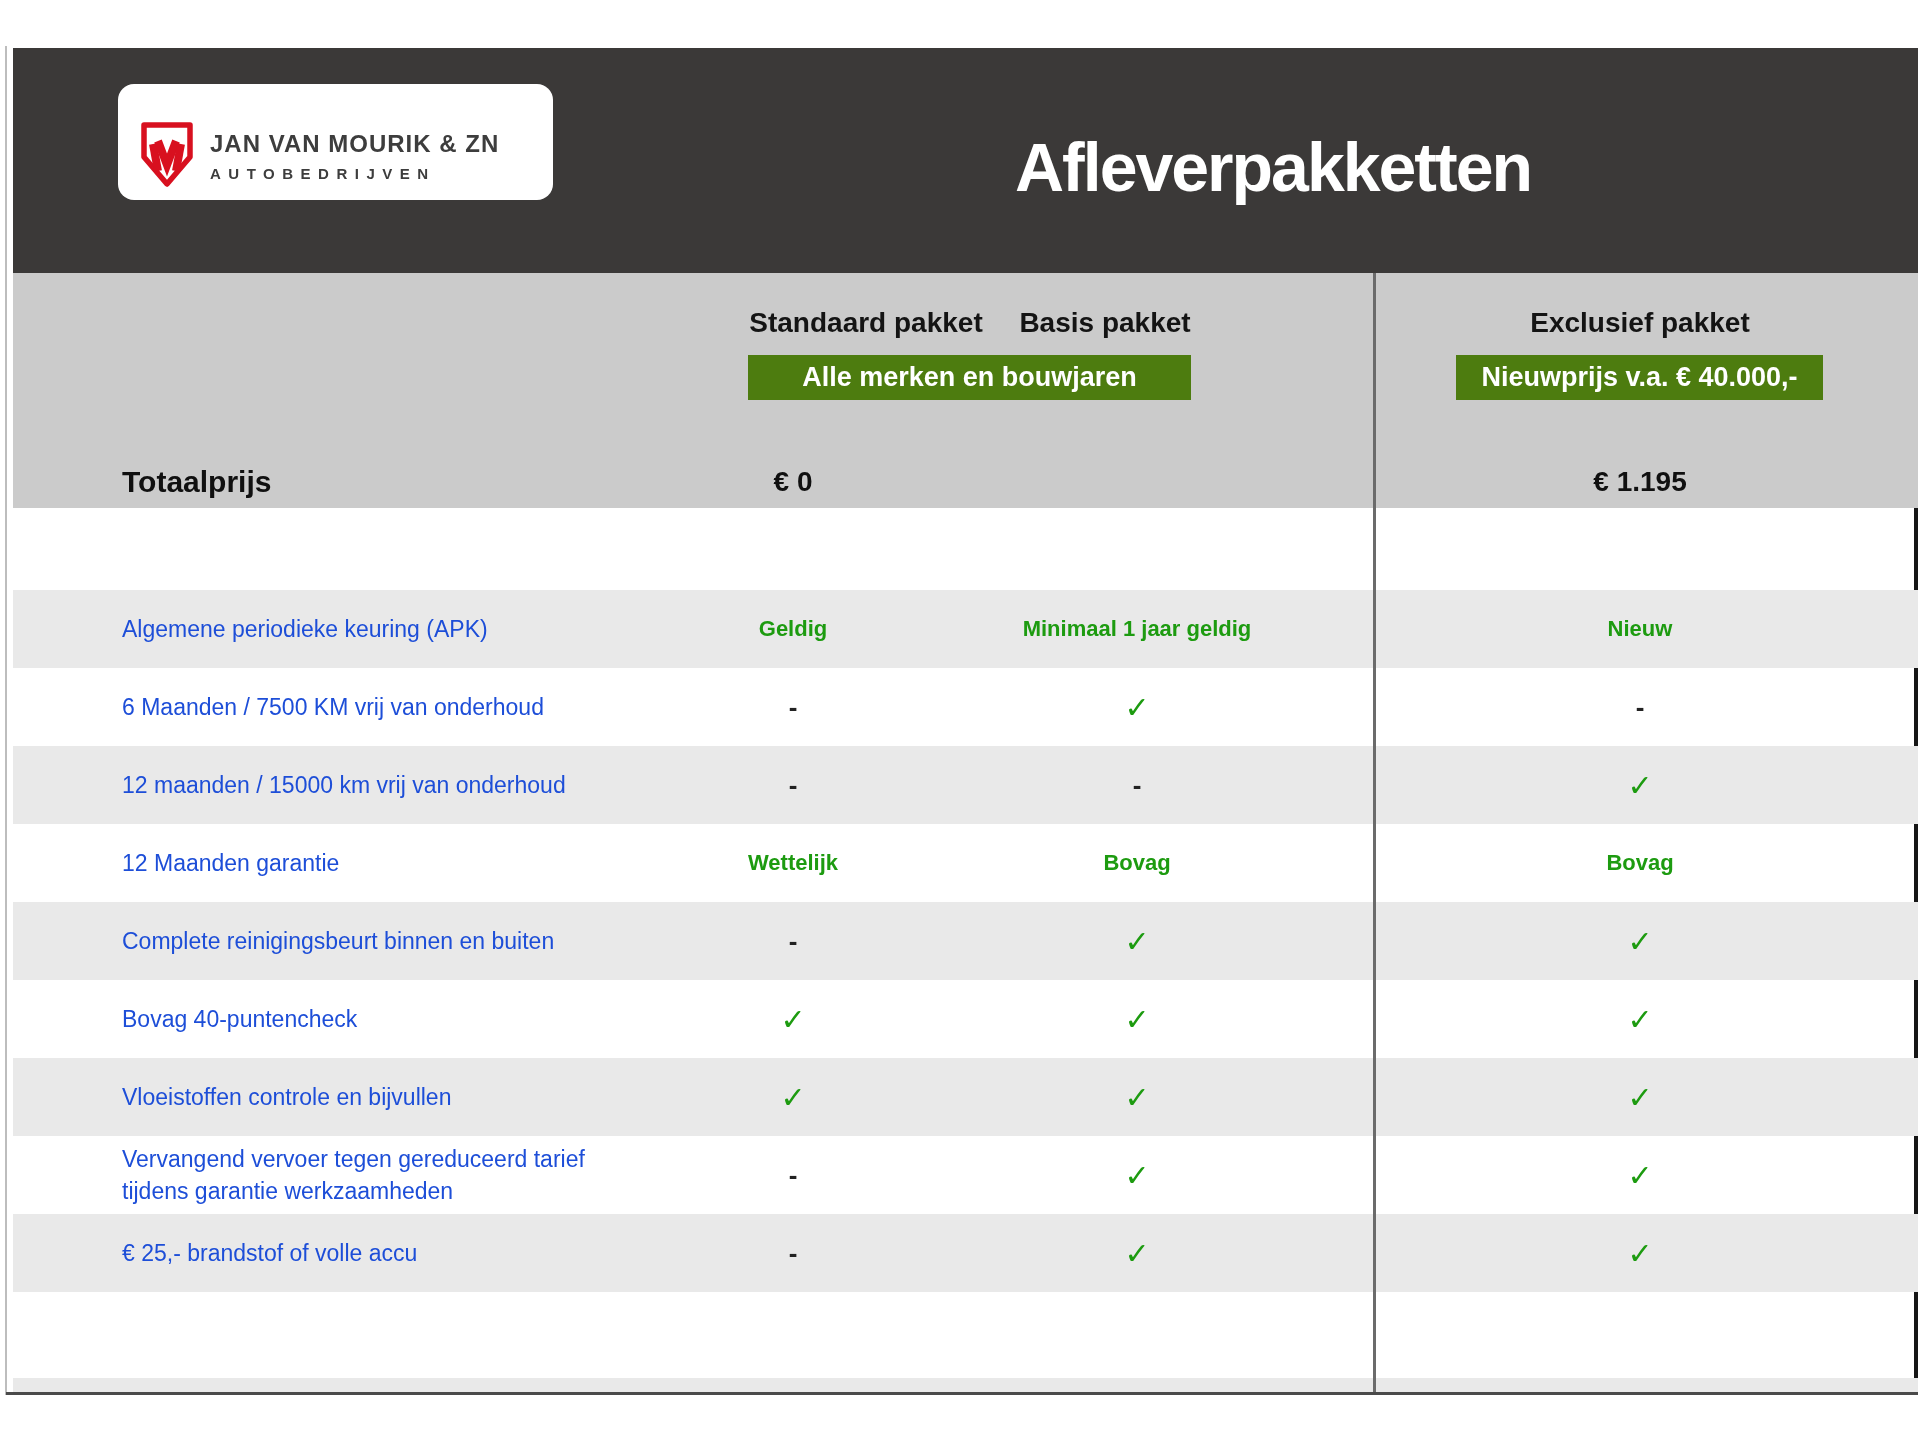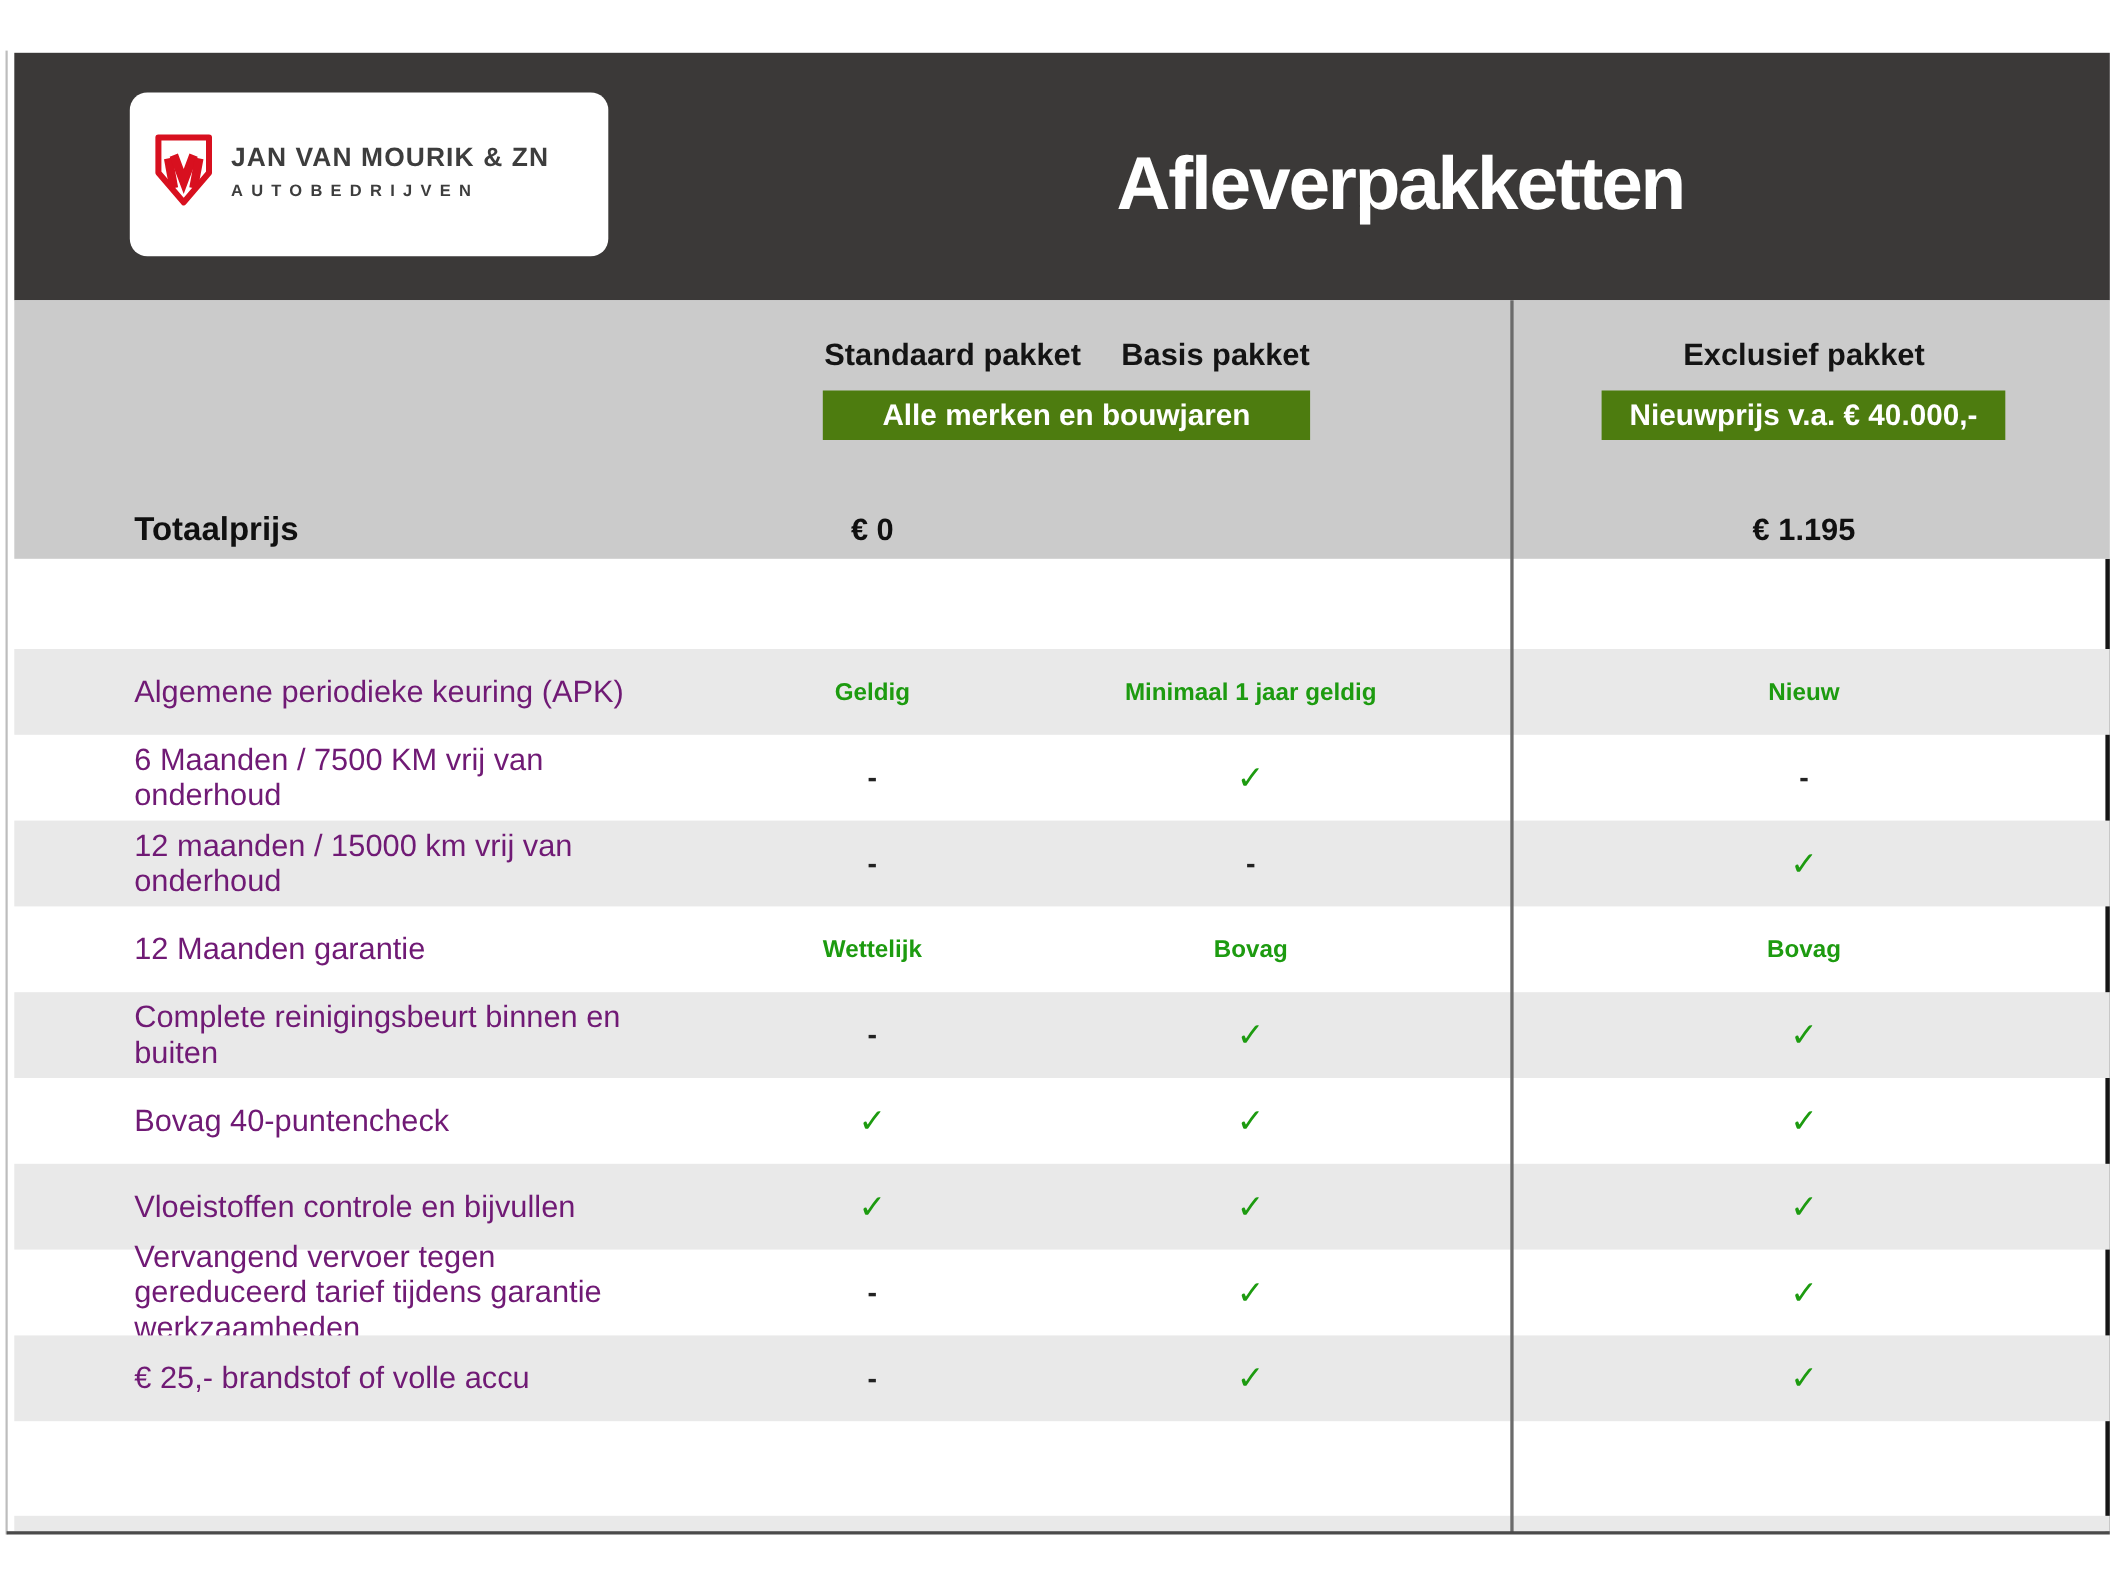--- a/index.html
+++ b/index.html
@@ -7,21 +7,21 @@
   #page { position:relative; width:1920px; height:1440px; background:#ffffff; }
 
   
   .left-hairline  { position:absolute; left:5px; top:46px; width:2px; height:1349px; background:#bdbdbd; }
   .bottom-rule    { position:absolute; left:6px; top:1392px; width:1912px; height:3px; background:#4a4a4a; z-index:5; }
   .right-edge-line{ position:absolute; left:1914px; top:508px; width:4px; height:884px; background:#161616; z-index:1; }
   .col-divider    { position:absolute; left:1373px; top:273px; width:3px; height:1120px; background:#6b6b6b; z-index:4; }
 
   
   .banner { position:absolute; left:13px; top:48px; width:1905px; height:225px; background:#3b3938; }
-  .logo-card { position:absolute; left:105px; top:36px; width:435px; height:149px; background:#ffffff; border-radius:16px; }
+  .logo-card { position:absolute; left:105px; top:36px; width:435px; height:116px; background:#ffffff; border-radius:16px; }
   .logo-shield { position:absolute; left:18px; top:36px; width:62px; height:70px; }
   .brand-lines { position:absolute; left:92px; top:46px; }
   .brand-name { font-size:24px; font-weight:bold; letter-spacing:1px; color:#3d3d3d; white-space:nowrap; }
   .brand-sub  { margin-top:7px; font-size:15px; font-weight:bold; letter-spacing:7.5px; color:#3d3d3d; white-space:nowrap; }
   .poster-title { position:absolute; left:840px; top:44px; width:840px; text-align:center;
                   font-size:68px; line-height:150px; font-weight:900; letter-spacing:-2px; color:#ffffff; white-space:nowrap; }
 
   
   .package-band { position:absolute; left:13px; top:273px; width:1905px; height:235px; background:#cbcbcb; z-index:2; }
   .pkg-header { position:absolute; top:30px; height:40px; line-height:40px; text-align:center;
@@ -40,21 +40,21 @@
   .tv1 { left:620px;  width:320px; }
   .tv2 { left:964px;  width:320px; }
   .tv3 { left:1467px; width:320px; }
 
   
   .rows { position:absolute; left:13px; top:590px; width:1905px; z-index:2; }
   .feature-row { position:relative; height:78px; }
   .feature-row.stripe { background:#e9e9e9; }
   .feature-row.plain  { background:transparent; }
   .row-label { position:absolute; left:109px; top:50%; transform:translateY(-50%);
-               max-width:470px; font-size:28px; line-height:32px; color:#701a75; }
+               max-width:470px; font-size:23px; line-height:32px; color:#1d4ed8; }
   .cell { position:absolute; top:50%; transform:translateY(-50%); text-align:center; width:320px; }
   .cell.c1 { left:620px; } .cell.c2 { left:964px; } .cell.c3 { left:1467px; }
   .cell.green-text { font-size:22px; font-weight:bold; color:#1d9b10; }
   .cell.check { font-size:30px; color:#1d9b10; }
   .cell.dash  { font-size:26px; font-weight:bold; color:#222222; }
 
   .bottom-sliver { position:absolute; left:13px; top:1378px; width:1905px; height:14px; background:#e9e9e9; z-index:2; }
 </style>
 </head>
 <body>

